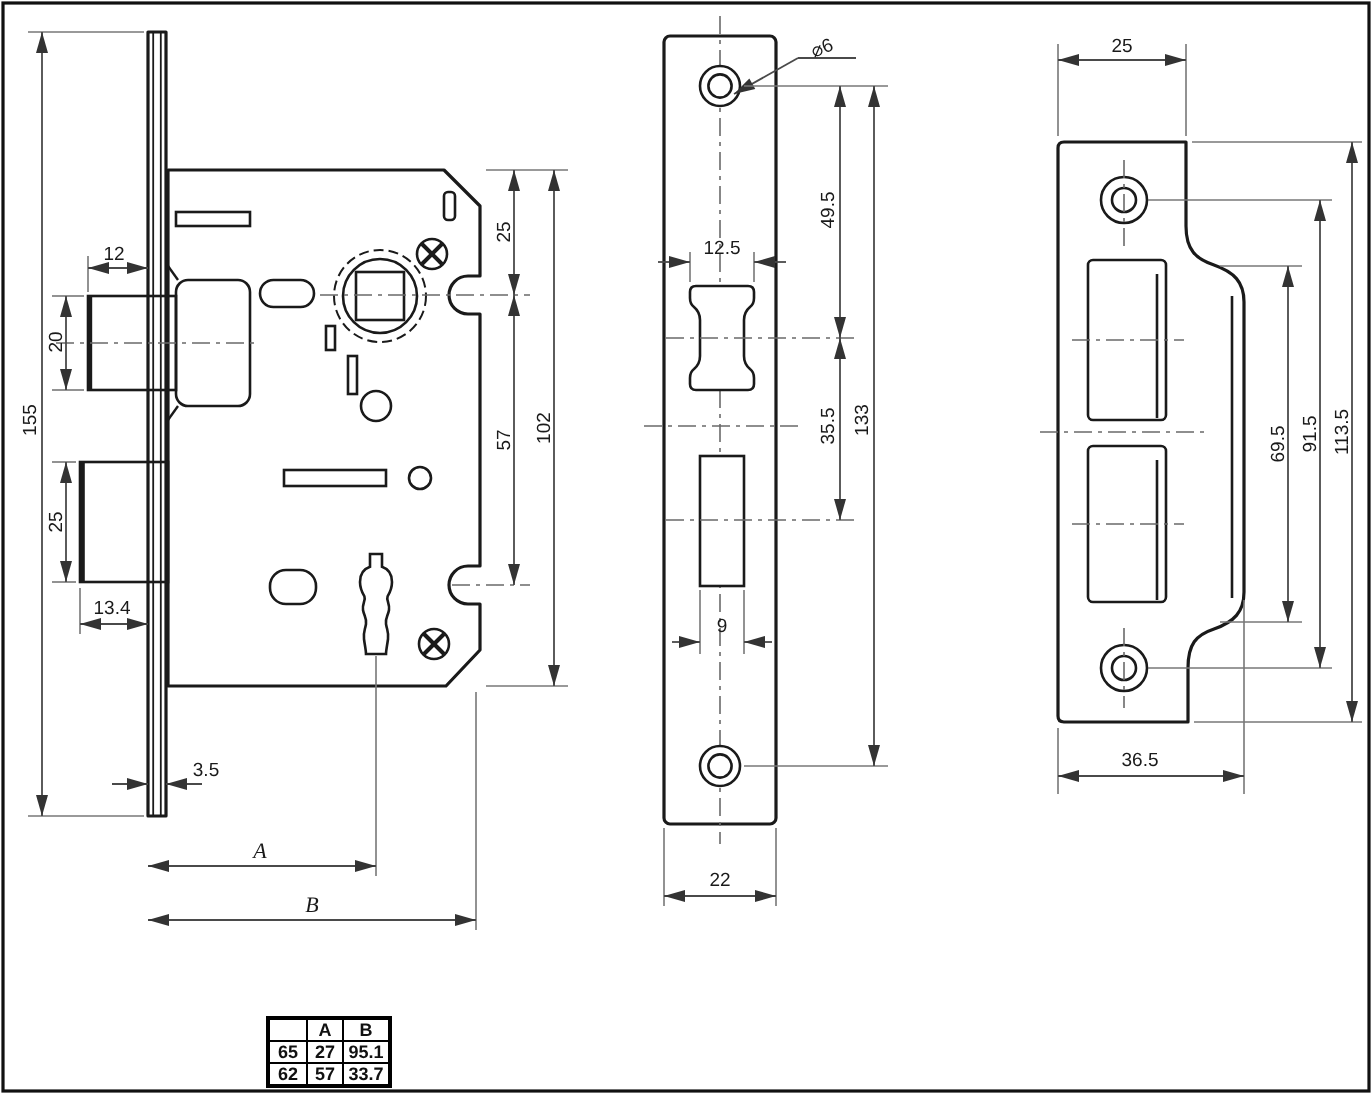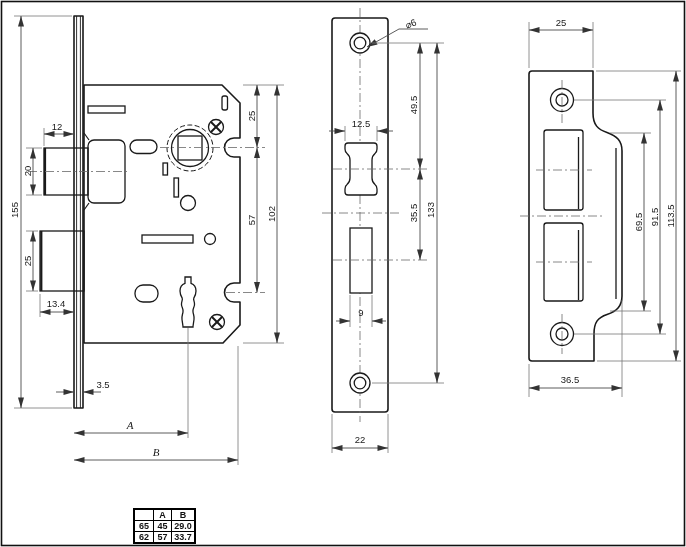--- a/index.html
+++ b/index.html
@@ -249,22 +249,22 @@
 
   <table class="size-table">
     <tbody>
         <tr>
       <td class="c0"></td>
       <td class="c1">A</td>
       <td class="c2">B</td>
     </tr>
     <tr>
       <td>65</td>
-      <td>45</td>
-      <td>29.0</td>
+      <td>27</td>
+      <td>95.1</td>
     </tr>
     <tr>
       <td>62</td>
       <td>57</td>
       <td>33.7</td>
     </tr>
   </tbody>
     </table>
 </div>
 

